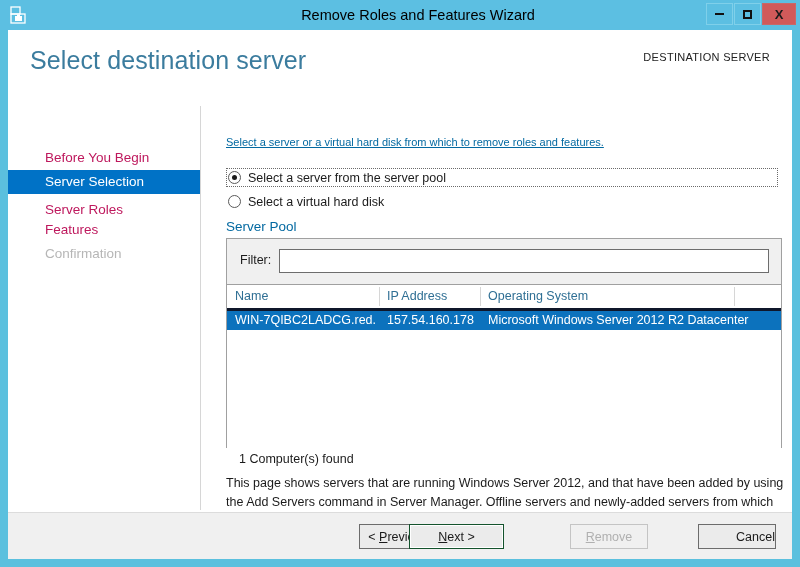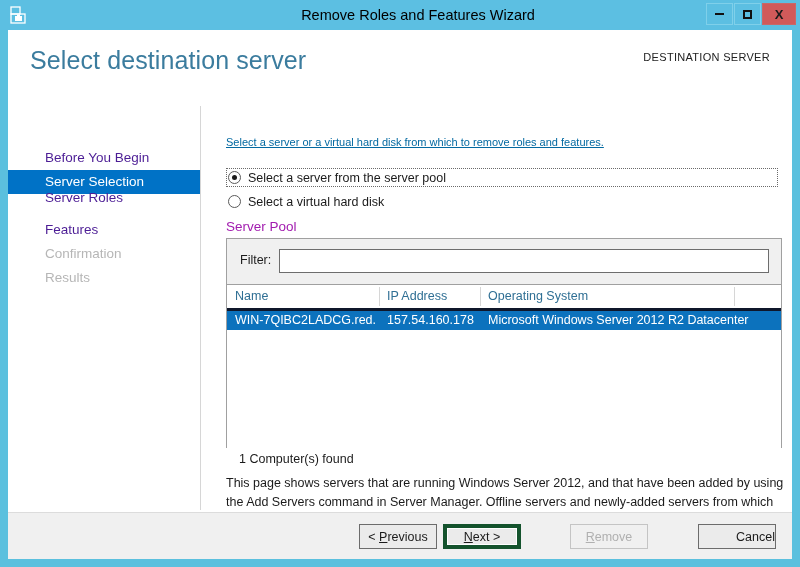--- a/index.html
+++ b/index.html
@@ -141,21 +141,21 @@
   }
   .nav-item {
     position: absolute;
     left: 0;
     width: 192px;
     height: 24px;
     line-height: 24px;
     box-sizing: border-box;
     padding-left: 37px;
     font-size: 13.5px;
-    color: #4c1d95;
+    color: #be185d;
     white-space: nowrap;
     cursor: default;
   }
   .nav-item.selected {
     background: #0072c6;
     color: #ffffff;
   }
   .nav-item.disabled {
     color: #b6b6b6;
   }
@@ -216,21 +216,21 @@
     margin-left: 7px;
     font-size: 12.5px;
     color: #1b1b1b;
     white-space: nowrap;
   }
 
   #pool-heading {
     position: absolute;
     left: 26px; top: 117px;
     font-size: 13.5px;
-    color: #a21caf;
+    color: #0369a1;
     white-space: nowrap;
   }
 
   
   #pool-box {
     position: absolute;
     left: 26px; top: 136px;
     width: 556px;
     height: 210px;
     box-sizing: border-box;
@@ -346,22 +346,22 @@
     font-family: "Liberation Sans", sans-serif;
     font-size: 12.5px;
     color: #1b1b1b;
     cursor: default;
     padding: 0;
     white-space: nowrap;
   }
   .btn u { text-decoration: underline; }
   #btn-previous { right: 355px; width: 78px; }
   #btn-next {
-    right: 271px; width: 78px;
-    border: 4px solid #14532d;
+    right: 288px; width: 95px;
+    border: 1px solid #14532d;
     box-shadow: inset 0 0 0 1px #ffffff;
   }
   #btn-remove {
     right: 144px; width: 78px;
     color: #b0b0b0;
     border-color: #c4c4c4;
     background: #f0f0f0;
   }
   #btn-cancel { right: 16px; width: 78px; text-align: right; }
 </style>
@@ -398,31 +398,28 @@
       </div>
     </div>
 
     <div id="sidebar">
       <div class="nav-item" style="top:44px">
         <span>Before You Begin</span>
       </div>
       <div class="nav-item selected" style="top:68px">
         <span>Server Selection</span>
       </div>
-      <div class="nav-item" style="top:84px">
+      <div class="nav-item" style="top:96px">
         <span>Server Roles</span>
       </div>
       <div class="nav-item disabled" style="top:140px">
         <span>Confirmation</span>
       </div>
       <div class="nav-item" style="top:116px">
         <span>Features</span>
-      </div>
-      <div class="nav-item disabled" style="top:164px">
-        <span>Results</span>
       </div>
     </div>
     <div id="sidebar-divider"></div>
 
     <div id="content">
 
       <div id="intro-text">Select a server or a virtual hard disk from which to remove roles and features.</div>
 
       <div class="radio-row" id="radio-row-pool">
         <span class="radio-circle checked"></span>

